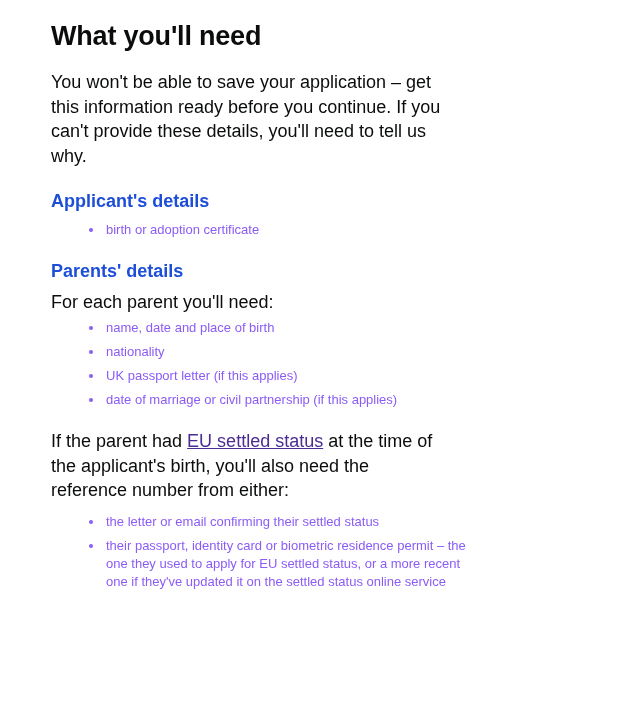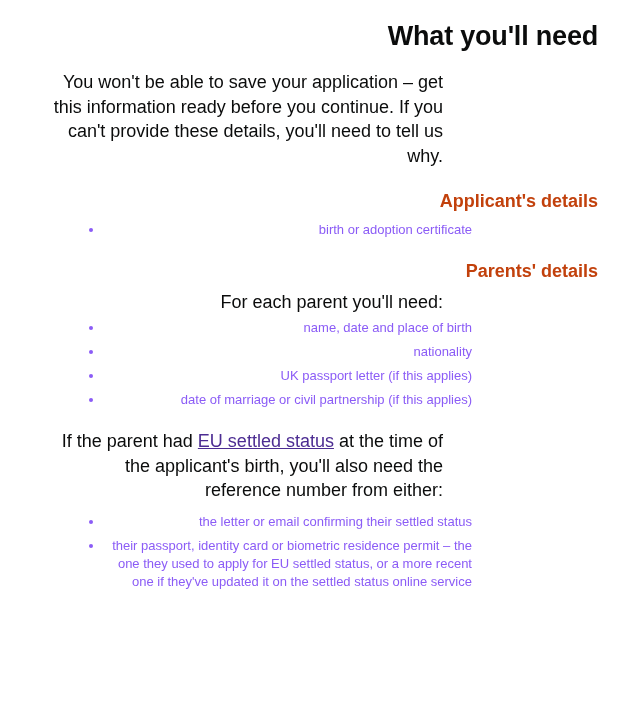--- a/index.html
+++ b/index.html
@@ -16,39 +16,38 @@
     -webkit-font-smoothing: antialiased;
   }
   .page {
     width: 640px;
     height: 705px;
     position: relative;
     overflow: hidden;
     background: #ffffff;
   }
   .content {
-    padding: 22px 42px 0 51px;
+    padding: 22px 70px 0 51px;
     box-sizing: border-box;
     width: 640px;
-    text-align: right;
   }
   h1.page-title {
     font-size: 27px;
     line-height: 1.1;
     font-weight: 700;
     margin: 0 0 18px 0;
     letter-spacing: -0.2px;
     color: #0b0c0c;
   }
   h2.section-title {
     font-size: 18px;
     line-height: 1.2;
     font-weight: 700;
     margin: 22px 0 8px 0;
-    color: #c2410c;
+    color: #1d4ed8;
   }
   p.body-text {
     font-size: 18px;
     line-height: 1.38;
     margin: 0 0 10px 0;
     color: #0b0c0c;
     max-width: 392px;
   }
   p.lead {
     margin-bottom: 4px;

